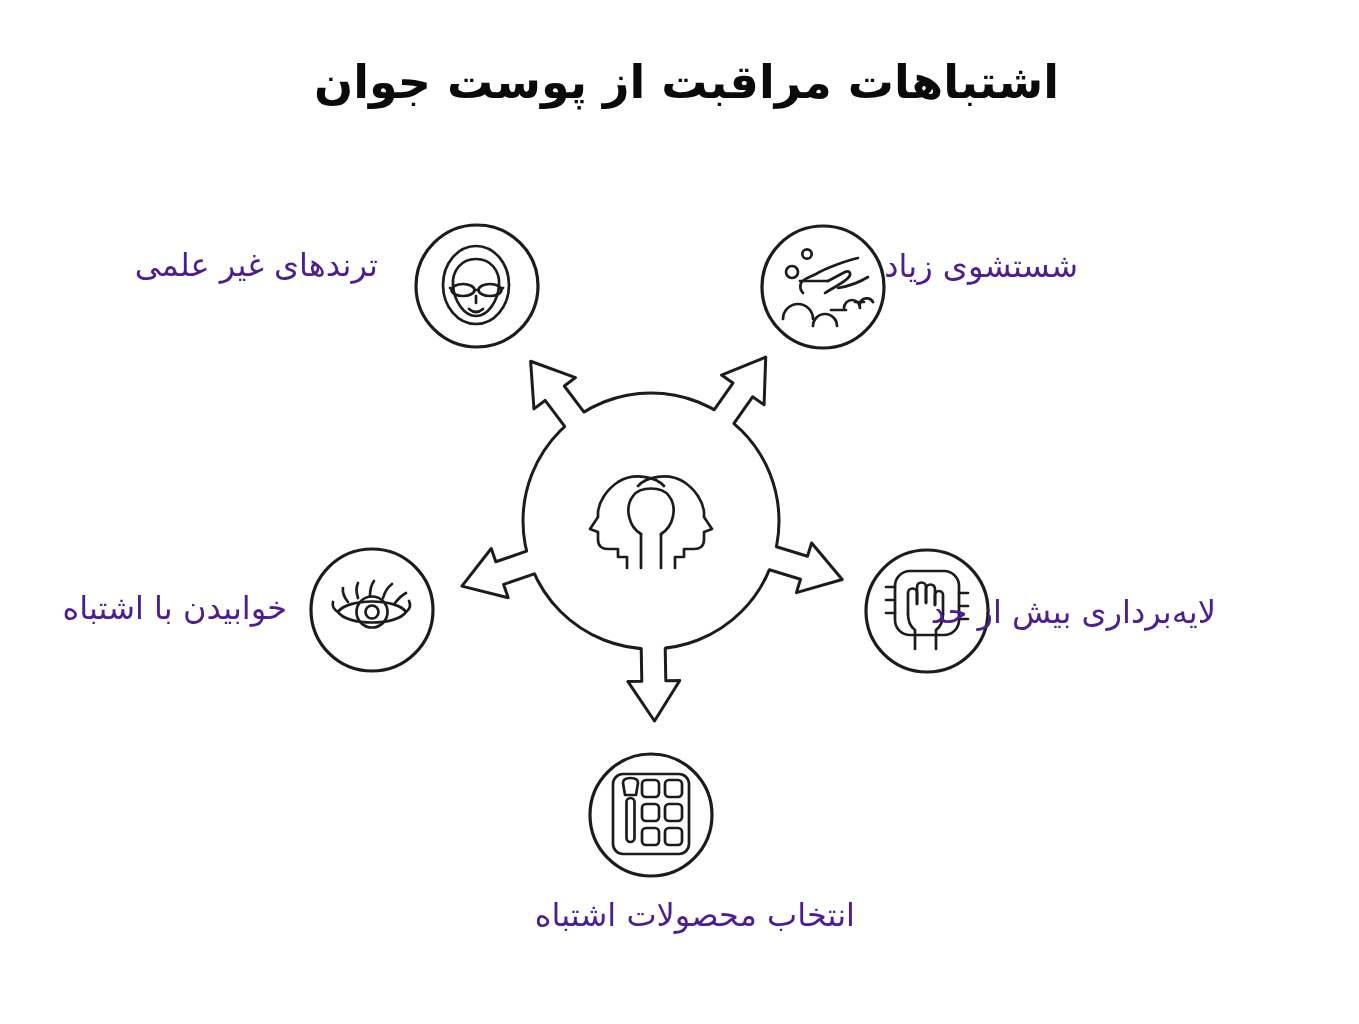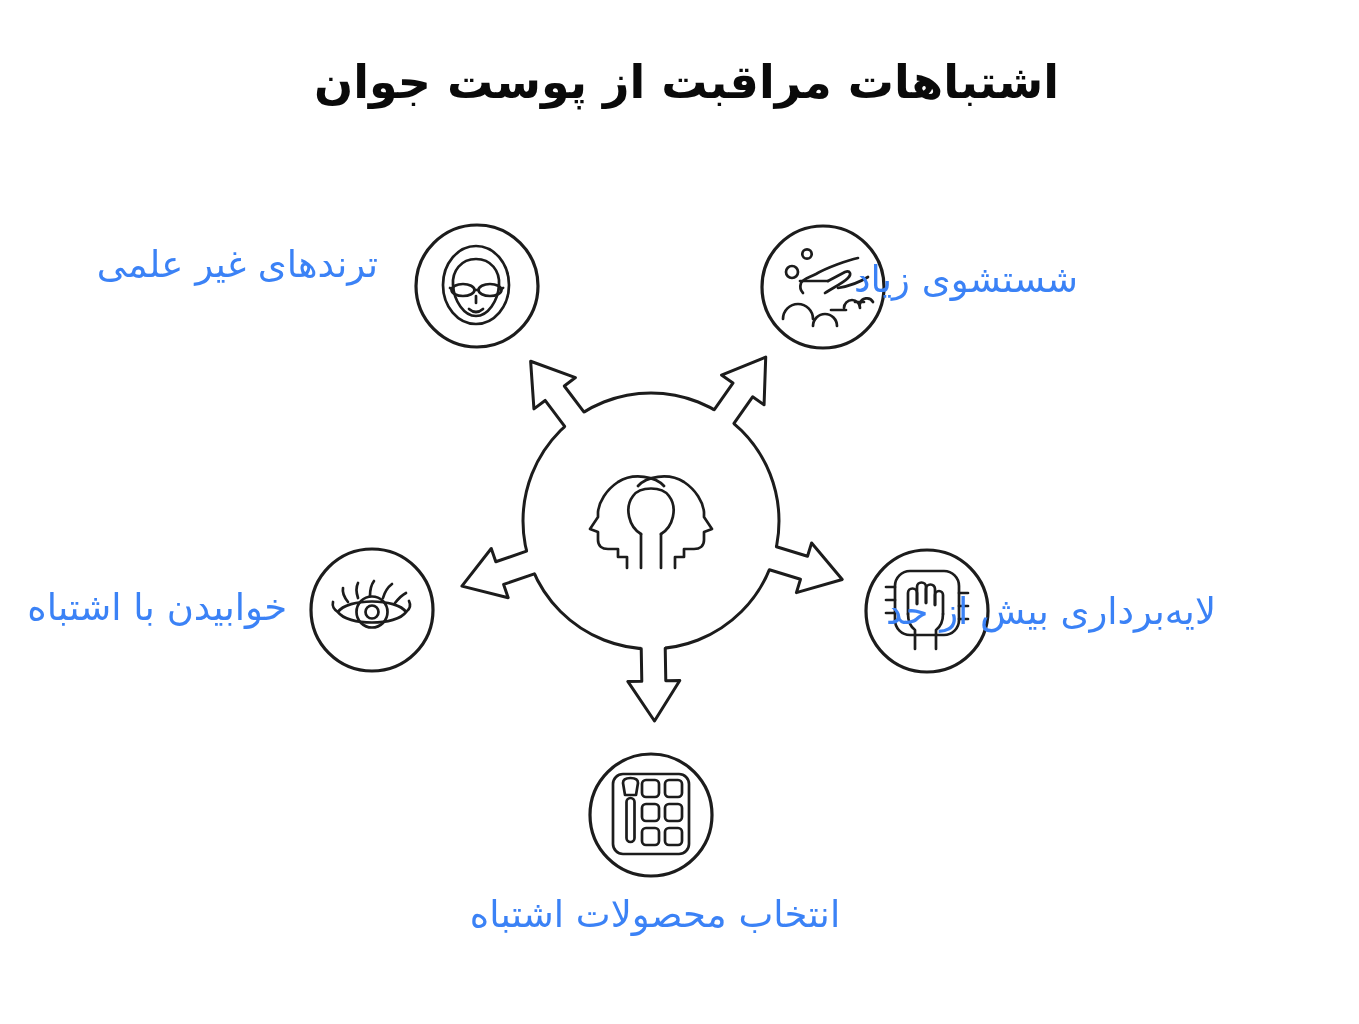--- a/index.html
+++ b/index.html
@@ -7,25 +7,25 @@
     width:1359px;height:1024px;background:#ffffff;
     font-family:"DejaVu Sans","Liberation Sans",sans-serif;
     position:relative;overflow:hidden;color:#1a1a1a;
   }
   .title{
     position:absolute;top:48px;left:0;width:1359px;
     text-align:center;font-size:46px;font-weight:bold;color:#0a0a0a;
     direction:rtl;margin:7px;letter-spacing:0;
   }
   .label{
-    position:absolute;font-size:37px;color:#3b82f6;direction:rtl;
+    position:absolute;font-size:32px;color:#4c1d95;direction:rtl;
     white-space:nowrap;line-height:40px;
   }
   .lbl-right{text-align:right}
-  .lbl-center{text-align:center}
+  .lbl-center{}
   .icon{position:absolute;line-height:0}
   .ring{fill:#ffffff;stroke:#1c1c1c;stroke-width:3.2}
   .art{fill:none;stroke:#1c1c1c;stroke-width:2.7;stroke-linecap:round;stroke-linejoin:round}
   .hub-circle{fill:#ffffff;stroke:#1c1c1c;stroke-width:3}
   .arrow-fill{fill:#ffffff;stroke:none}
   .arrow-stroke{fill:none;stroke:#1c1c1c;stroke-width:3;stroke-linejoin:round;stroke-linecap:round}
 </style>
 </head>
 <body>
 
@@ -98,21 +98,21 @@
       <path d="M80,66 C92,64 102,60 110,55"></path>
       <path d="M25,97 A15,15 0 0 1 55,97"></path>
       <path d="M55,104 A12,12 0 0 1 79,104"></path>
       <path d="M86,86 A8,8 0 0 1 102,86"></path>
       <path d="M102,82 A7,7 0 0 1 115,80"></path>
       <path d="M73,88 L88,88"></path>
       <path d="M97,80 L106,80"></path>
     </g>
   </svg>
 </div>
-<div class="label lbl-right" style="left:838px;top:260px;width:240px">شستشوی زیاد</div>
+<div class="label lbl-right" style="left:838px;top:246px;width:240px">شستشوی زیاد</div>
 
 <div class="icon" style="left:307px;top:545px">
   <svg width="130" height="130" viewBox="0 0 130 130">
     <circle class="ring" cx="65" cy="65" r="61"></circle>
     <g class="art">
       <path d="M31,67 C40,53 90,53 99,67 C90,81 40,81 31,67 Z"></path>
       <path d="M31,67 C27,65 25,61 26,57"></path>
       <path d="M99,67 C103,64 104,60 102,56"></path>
       <circle cx="65" cy="67" r="15.5"></circle>
       <circle cx="65" cy="67" r="6.5"></circle>

